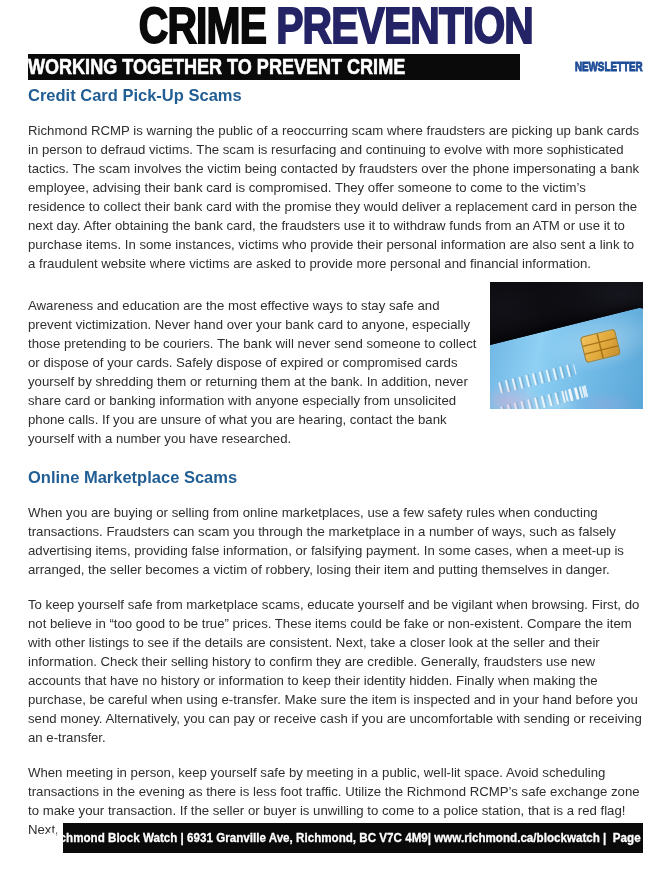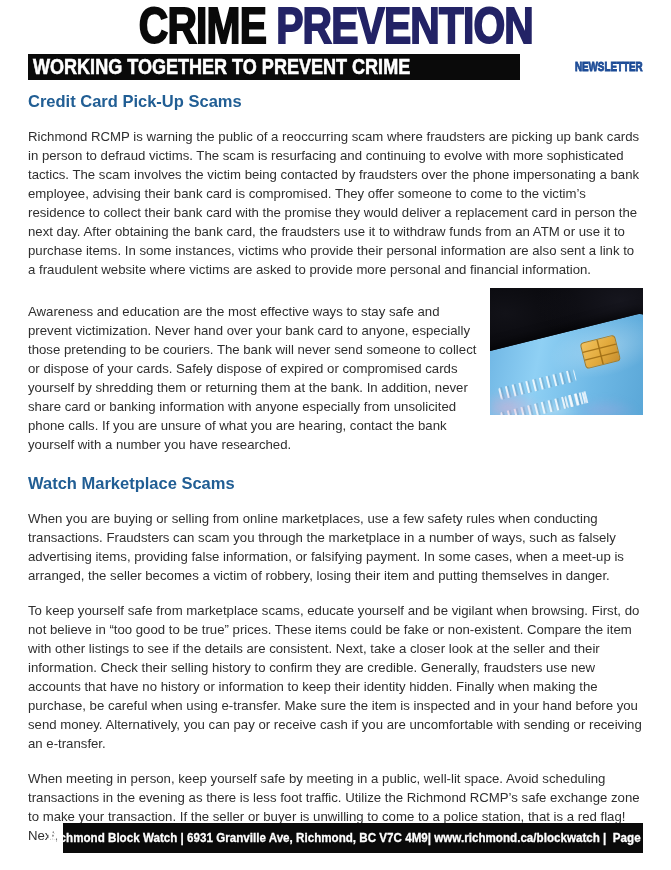--- a/index.html
+++ b/index.html
@@ -37,34 +37,34 @@
   .main-title{
     text-align:center;height:52px;display:flex;align-items:center;justify-content:center;
     font-weight:bold;font-size:48px;line-height:50px;letter-spacing:-1px;
   }
   .main-title-inner{transform:scale(0.85,1.05);transform-origin:center;-webkit-text-stroke-width:1.8px;white-space:nowrap;}
   .title-word1{color:var(--black);margin-right:12px;}
   .title-word2{color:var(--navy);}
   .tagrow{display:flex;align-items:center;height:26px;margin-top:2px;}
   .tagbar{
     width:492px;height:100%;background:var(--black);color:#fff;display:flex;align-items:center;
-    padding-left:5px;font-weight:bold;font-size:22px;
+    font-weight:bold;font-size:22px;
   }
   .tagbar-inner{transform:scale(0.82,1.0);transform-origin:left center;-webkit-text-stroke-width:0.6px;white-space:nowrap;}
   .newsletter{
     flex:1;text-align:right;color:var(--nblue);font-weight:bold;font-size:12px;
   }
   .newsletter-inner{display:inline-block;transform:scale(0.82,1.1);transform-origin:right center;-webkit-text-stroke-width:0.8px;white-space:nowrap;}
 
   
   h2.sec{
     color:var(--hblue);font-size:16.5px;line-height:19px;font-weight:bold;
     margin:13px 0 7px;letter-spacing:0;
   }
-  h2.sec.first{margin-top:12px;}
+  h2.sec.first{margin-top:6px;}
   p.body{
     font-size:13.2px;line-height:19px;margin:16px 0 7px;color:var(--body);
   }
   .wrap{overflow:hidden;}
 
   
   .photo{
     float:right;width:153px;height:127px;margin:2px 0 4px 12px;position:relative;overflow:hidden;
     background:
       radial-gradient(120px 70px at 85% 10%, #16161e 0%, transparent 70%),
@@ -142,21 +142,21 @@
           <div class="emboss e2"></div>
           <div class="emboss e3"></div>
         </div>
         <div class="bokeh"></div>
       </div>
       <p class="body">Awareness and education are the most effective ways to stay safe and prevent victimization. Never hand over your bank card to anyone, especially those pretending to be couriers. The bank will never send someone to collect or dispose of your cards. Safely dispose of expired or compromised cards yourself by shredding them or returning them at the bank. In addition, never share card or banking information with anyone especially from unsolicited phone calls. If you are unsure of what you are hearing, contact the bank yourself with a number you have researched.</p>
     </div>
   </section>
 
   <section>
-    <h2 class="sec">Watch Marketplace Scams</h2>
+    <h2 class="sec">Online Marketplace Scams</h2>
     <p class="body">When you are buying or selling from online marketplaces, use a few safety rules when conducting transactions. Fraudsters can scam you through the marketplace in a number of ways, such as falsely advertising items, providing false information, or falsifying payment. In some cases, when a meet-up is arranged, the seller becomes a victim of robbery, losing their item and putting themselves in danger.</p>
     <p class="body">To keep yourself safe from marketplace scams, educate yourself and be vigilant when browsing. First, do not believe in “too good to be true” prices. These items could be fake or non-existent. Compare the item with other listings to see if the details are consistent. Next, take a closer look at the seller and their information. Check their selling history to confirm they are credible. Generally, fraudsters use new accounts that have no history or information to keep their identity hidden. Finally when making the purchase, be careful when using e-transfer. Make sure the item is inspected and in your hand before you send money. Alternatively, you can pay or receive cash if you are uncomfortable with sending or receiving an e-transfer.</p>
     <p class="body">When meeting in person, keep yourself safe by meeting in a public, well-lit space. Avoid scheduling transactions in the evening as there is less foot traffic. Utilize the Richmond RCMP’s safe exchange zone to make your transaction. If the seller or buyer is unwilling to come to a police station, that is a red flag! Next, ask a friend or family member to accompany you when making the transaction.</p>
   </section>
 
 </div>
 
 <div class="footer">
   <span class="footer-inner">Richmond Block Watch | 6931 Granville Ave, Richmond, BC V7C 4M9| www.richmond.ca/blockwatch |  Page - 1</span>
 </div>

